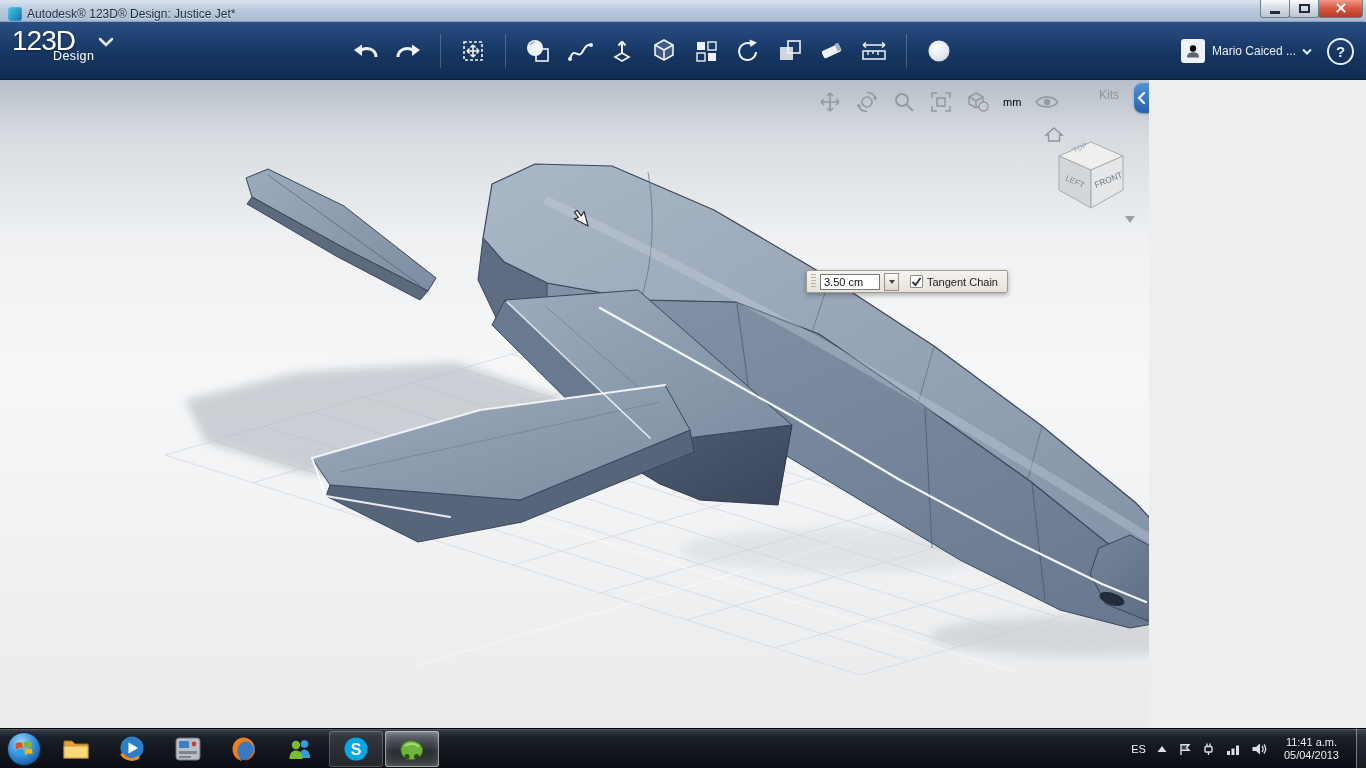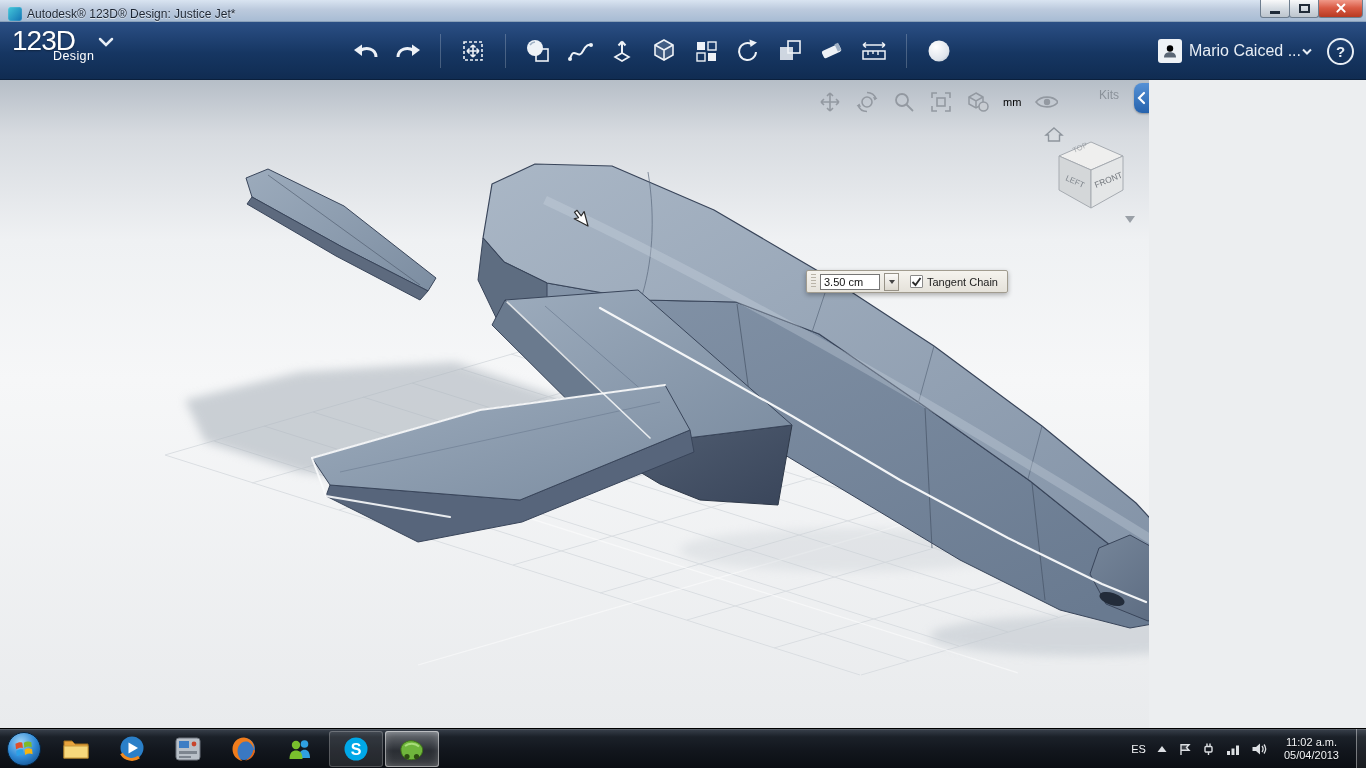--- a/index.html
+++ b/index.html
@@ -30,21 +30,21 @@
     background:linear-gradient(#2b4f85,#163662 55%,#102c52);border-bottom:1px solid #0a1f3c}
   .brand{position:absolute;left:12px;top:5px;color:#fff;cursor:pointer;width:130px}
   .brand-main{display:block;font-size:28px;font-weight:normal;letter-spacing:-1px;line-height:27px;text-shadow:0 1px 2px rgba(0,0,0,.4)}
   .brand-sub{display:block;font-size:12.5px;font-weight:normal;margin:-5px 0 0 41px;letter-spacing:.4px}
   .brand-caret{position:absolute;left:86px;top:7px}
   .tools{position:absolute;left:345px;top:0;height:58px;display:flex;align-items:center}
   .tool{width:36px;height:36px;display:flex;align-items:center;justify-content:center;margin:0 3px;border-radius:3px;cursor:pointer}
   .sep{width:1px;height:34px;background:rgba(255,255,255,.22);margin:0 11px}
   .userarea{position:absolute;right:12px;top:0;height:58px;display:flex;align-items:center;color:#e8eef5}
   .avatar{width:24px;height:24px;background:#eef2f6;border-radius:3px;display:flex;align-items:center;justify-content:center;margin-right:7px}
-  .uname{font-size:16px;white-space:nowrap}
+  .uname{font-size:12px;margin-right:5px;white-space:nowrap}
   .help{width:27px;height:27px;border:2.5px solid #e8eef5;border-radius:50%;display:flex;align-items:center;justify-content:center;
     font-size:15px;font-weight:bold;margin-left:14px;cursor:pointer}
 
   
   .viewport{position:absolute;top:80px;left:0;width:1149px;height:648px;overflow:hidden;
     background:linear-gradient(180deg,#b6bec7 0px,#d7dbe0 55px,#eff1f3 160px,#f6f7f8 300px,#e9ebed 648px)}
   .scene{position:absolute;top:0;left:0}
   .vp-tools{position:absolute;top:10px;left:818px;display:flex;align-items:center;gap:13px}
   .vpt{width:24px;height:24px;display:flex;align-items:center;justify-content:center;cursor:pointer;opacity:.85}
   .mm{font-size:11px;color:#84";color:#848b93;border:1px solid #aab0b7;border-radius:3px;padding:1px 5px;
@@ -516,20 +516,20 @@
             <rect x="10" y="3.5" width="3" height="9.5" fill="#eef1f4"></rect>
           </svg>
       </div>
       <div class="tico">
         <svg width="16" height="14">
             <polygon points="1.5,5 5,5 9,1.5 9,12.5 5,9 1.5,9" fill="#eef1f4"></polygon>
             <path d="M11,4 a5,5 0 0 1 0,6 M13,2.5 a7.5,7.5 0 0 1 0,9" stroke="#eef1f4" stroke-width="1.3" fill="none"></path>
           </svg>
       </div>
       <div class="clock">
-        <div>11:02 a.m.</div>
+        <div>11:41 a.m.</div>
         <div>05/04/2013</div>
       </div>
       <div class="showdesk"></div>
     </div>
   </div>
 
 </div>
 
 </body></html>

